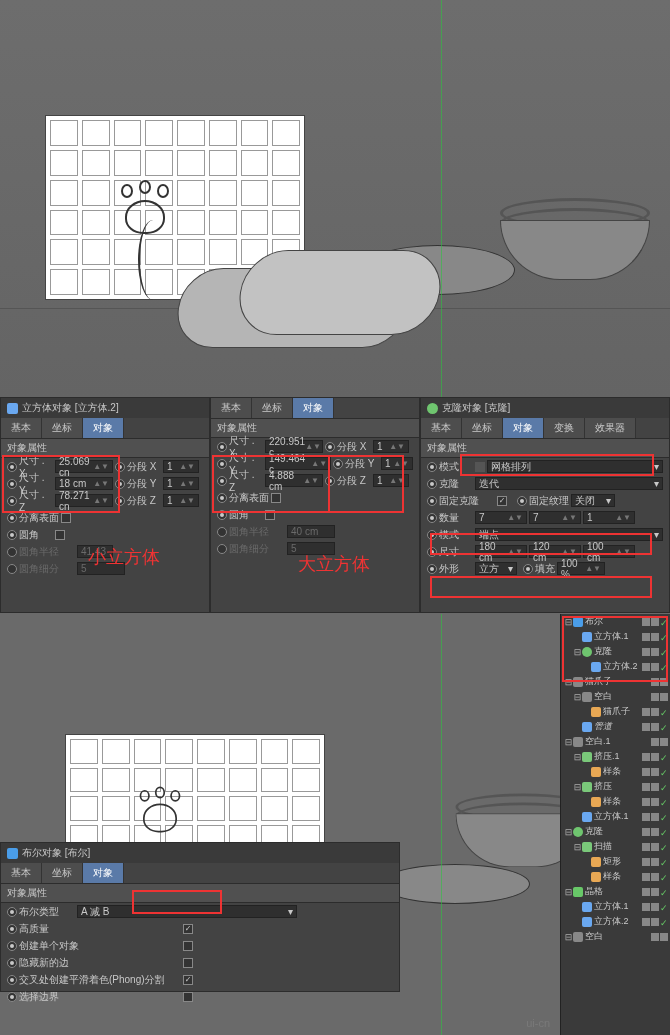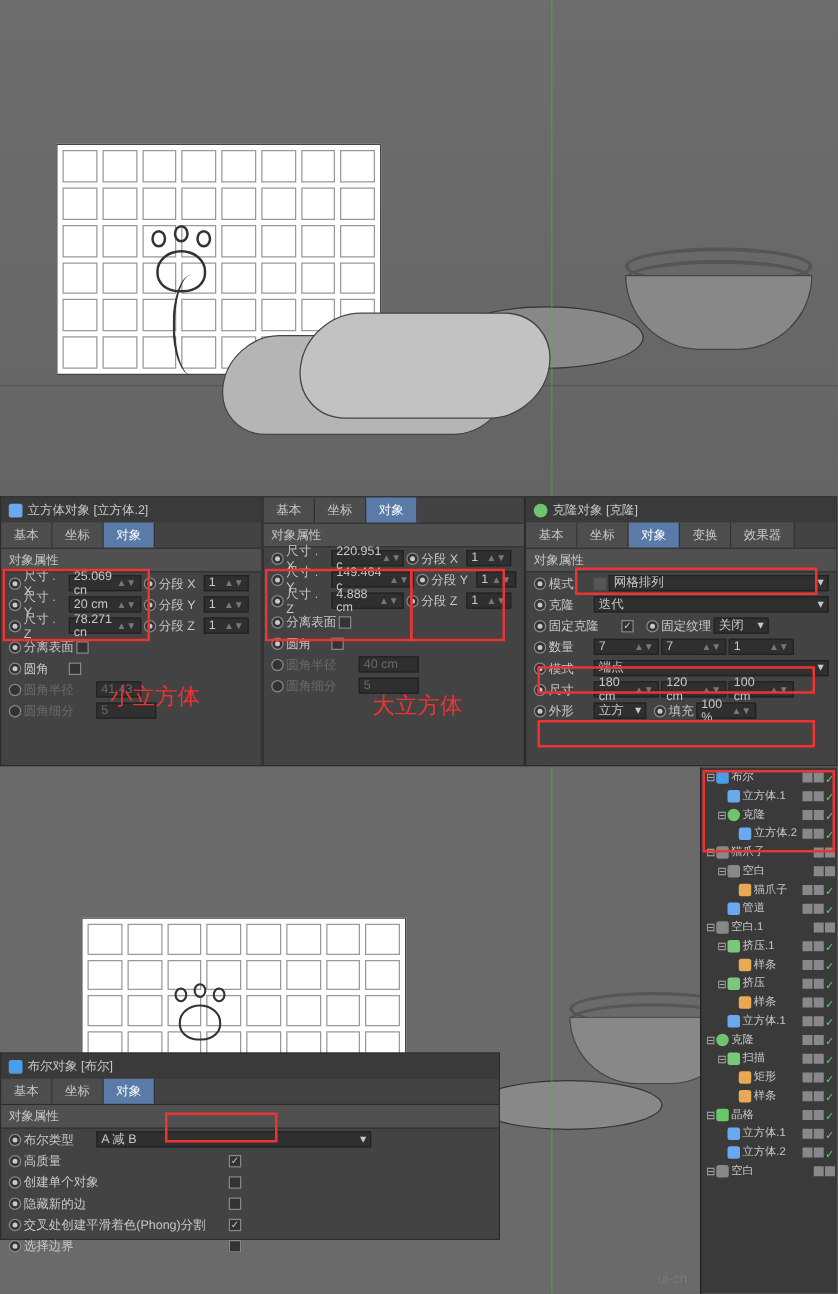--- a/index.html
+++ b/index.html
@@ -170,21 +170,21 @@
       <span class="lbl">分段 X</span>
       <span class="field" style="width:36px">
         <span>1</span>
         <span class="spin">▲▼</span>
       </span>
     </div>
   <div class="row">
       <span class="radio on"></span>
       <span class="lbl">尺寸 . Y</span>
       <span class="field" style="width:58px">
-        <span>20 cm</span>
+        <span>18 cm</span>
         <span class="spin">▲▼</span>
       </span>
       <span class="radio on"></span>
       <span class="lbl">分段 Y</span>
       <span class="field" style="width:36px">
         <span>1</span>
         <span class="spin">▲▼</span>
       </span>
     </div>
   <div class="row">
@@ -588,21 +588,21 @@
         <span class="om-ico ico-spline"></span>
         <span>猫爪子</span>
       </div>
       <div class="om-ctrl">
         <span class="dot-gray"></span>
         <span class="dot-gray"></span>
         <span class="chk">✓</span>
       </div>
     </div>
     <div class="om-row">
-      <div class="om-tree" style="display: flex; align-items: center;">
+      <div class="om-tree" style="display: flex; align-items: center; font-style: italic;">
         <span class="ind" style="width: 9px;"></span>
         <span class="expand tree-line" style="visibility: hidden;">·</span>
         <span class="om-ico ico-cube"></span>
         <span>管道</span>
       </div>
       <div class="om-ctrl">
         <span class="dot-gray"></span>
         <span class="dot-gray"></span>
         <span class="chk">✓</span>
       </div>

